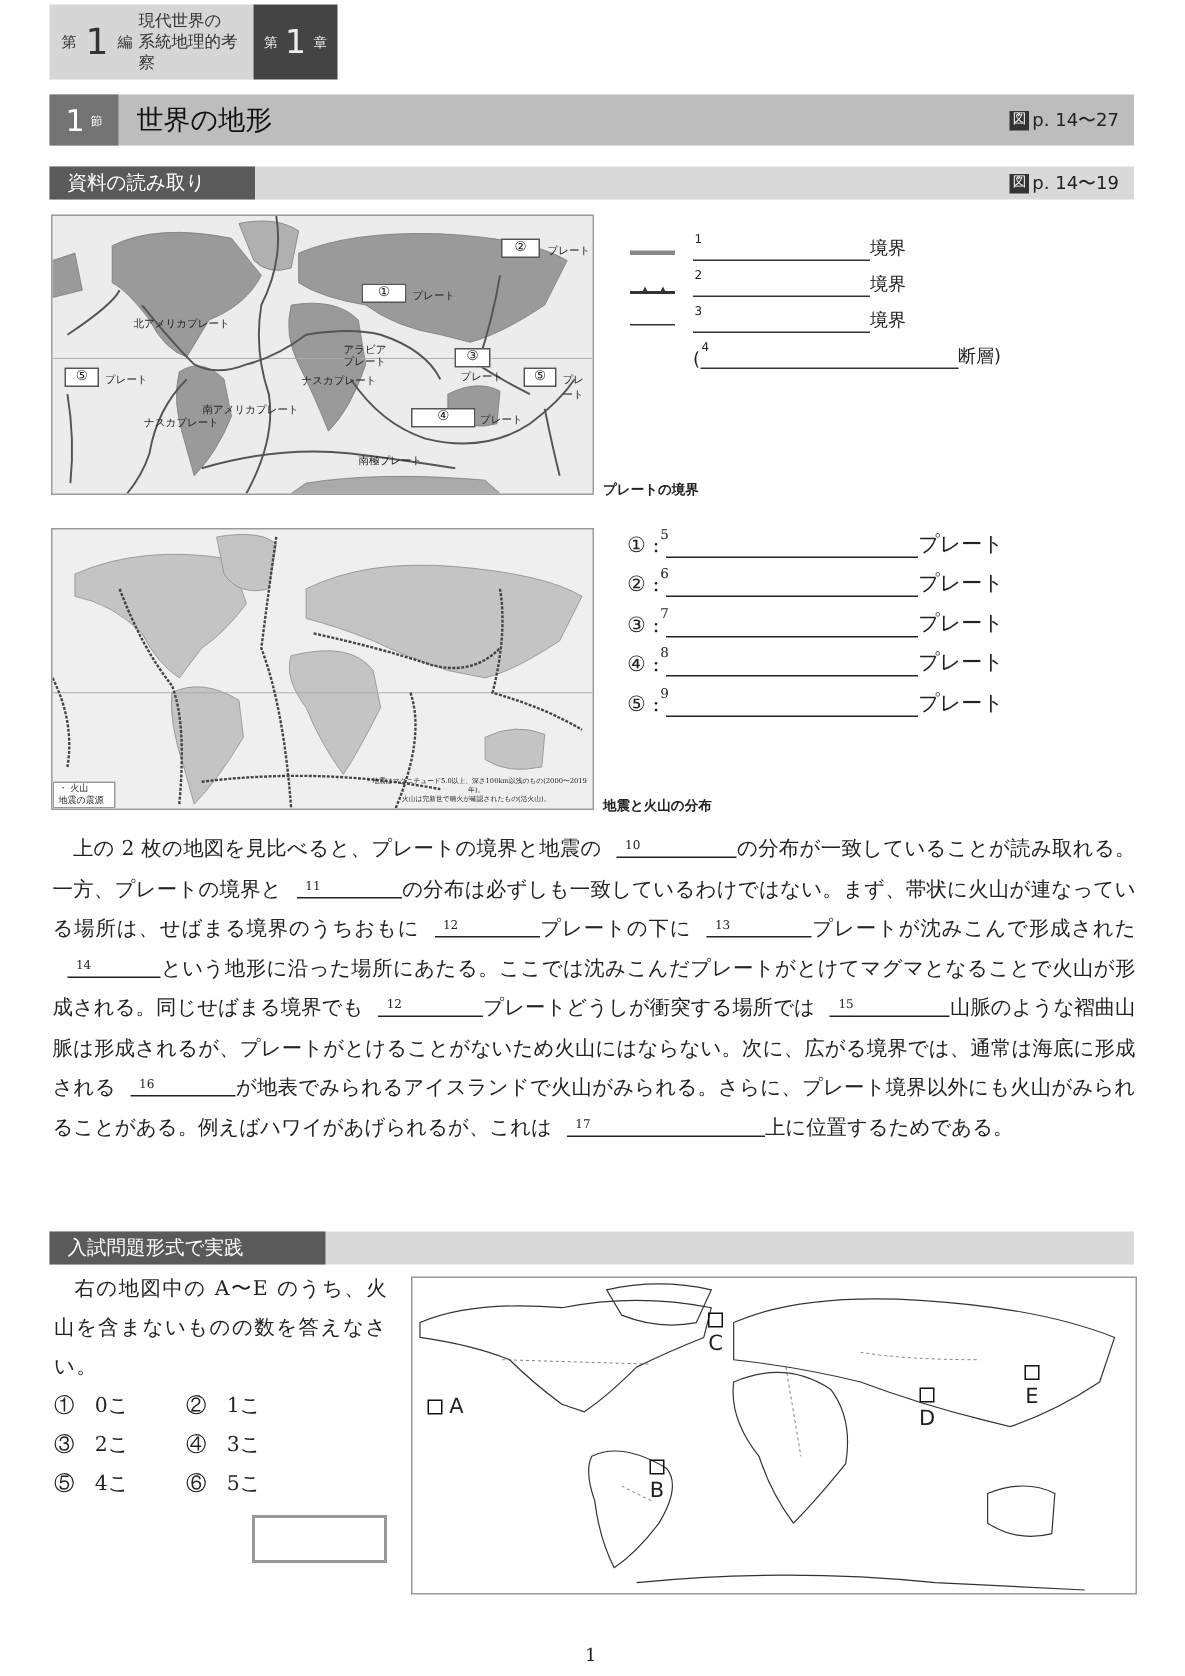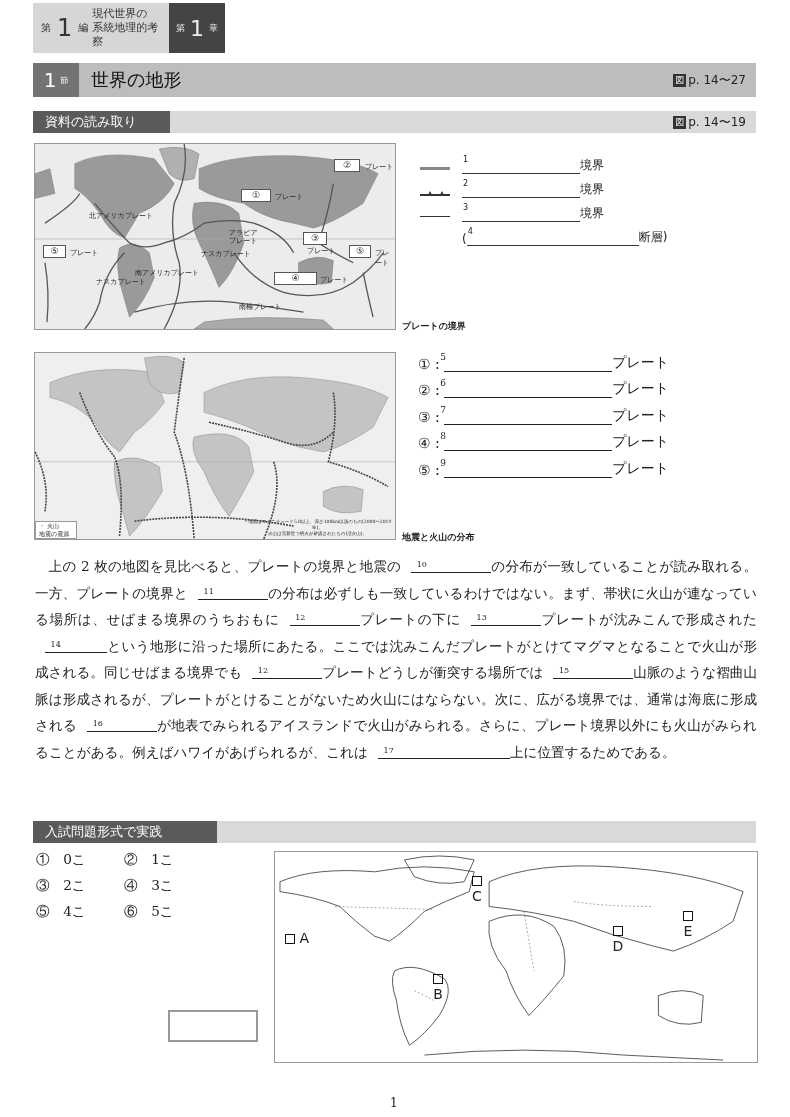--- a/index.html
+++ b/index.html
@@ -287,20 +287,21 @@
   <p>
     <span>上の 2 枚の地図を見比べると、プレートの境界と地震の</span><span class="fb w80" style="margin-left:10px;"><sup>10</sup></span><span>の分布が一致していることが読み取れる。一方、プレートの境界と</span><span class="fb w70" style="margin-left:10px;"><sup>11</sup></span><span>の分布は必ずしも一致しているわけではない。まず、帯状に火山が連なっている場所は、せばまる境界のうちおもに</span><span class="fb w70" style="margin-left:10px;"><sup>12</sup></span><span>プレートの下に</span><span class="fb w70" style="margin-left:10px;"><sup>13</sup></span><span>プレートが沈みこんで形成された</span><span class="fb w60" style="margin-left:10px;"><sup>14</sup></span><span>という地形に沿った場所にあたる。ここでは沈みこんだプレートがとけてマグマとなることで火山が形成される。同じせばまる境界でも</span><span class="fb w70" style="margin-left:10px;"><sup>12</sup></span><span>プレートどうしが衝突する場所では</span><span class="fb w80" style="margin-left:10px;"><sup>15</sup></span><span>山脈のような褶曲山脈は形成されるが、プレートがとけることがないため火山にはならない。次に、広がる境界では、通常は海底に形成される</span><span class="fb w70" style="margin-left:10px;"><sup>16</sup></span><span>が地表でみられるアイスランドで火山がみられる。さらに、プレート境界以外にも火山がみられることがある。例えばハワイがあげられるが、これは</span><span class="fb w130" style="margin-left:10px;"><sup>17</sup></span><span>上に位置するためである。</span>
   </p>
 </div>
 
 <div class="sub sub2 sans">
   <div class="sub-label">入試問題形式で実践</div>
 </div>
 
 <div class="q">
+  <div class="txt">右の地図中の A〜E のうち、火山を含まないものの数を答えなさい。</div>
   <div class="opts">
     <span>①　0こ</span>
     <span>②　1こ</span>
     <span>③　2こ</span>
     <span>④　3こ</span>
     <span>⑤　4こ</span>
     <span>⑥　5こ</span>
   </div>
 </div>
 <div class="ansbox"></div>

